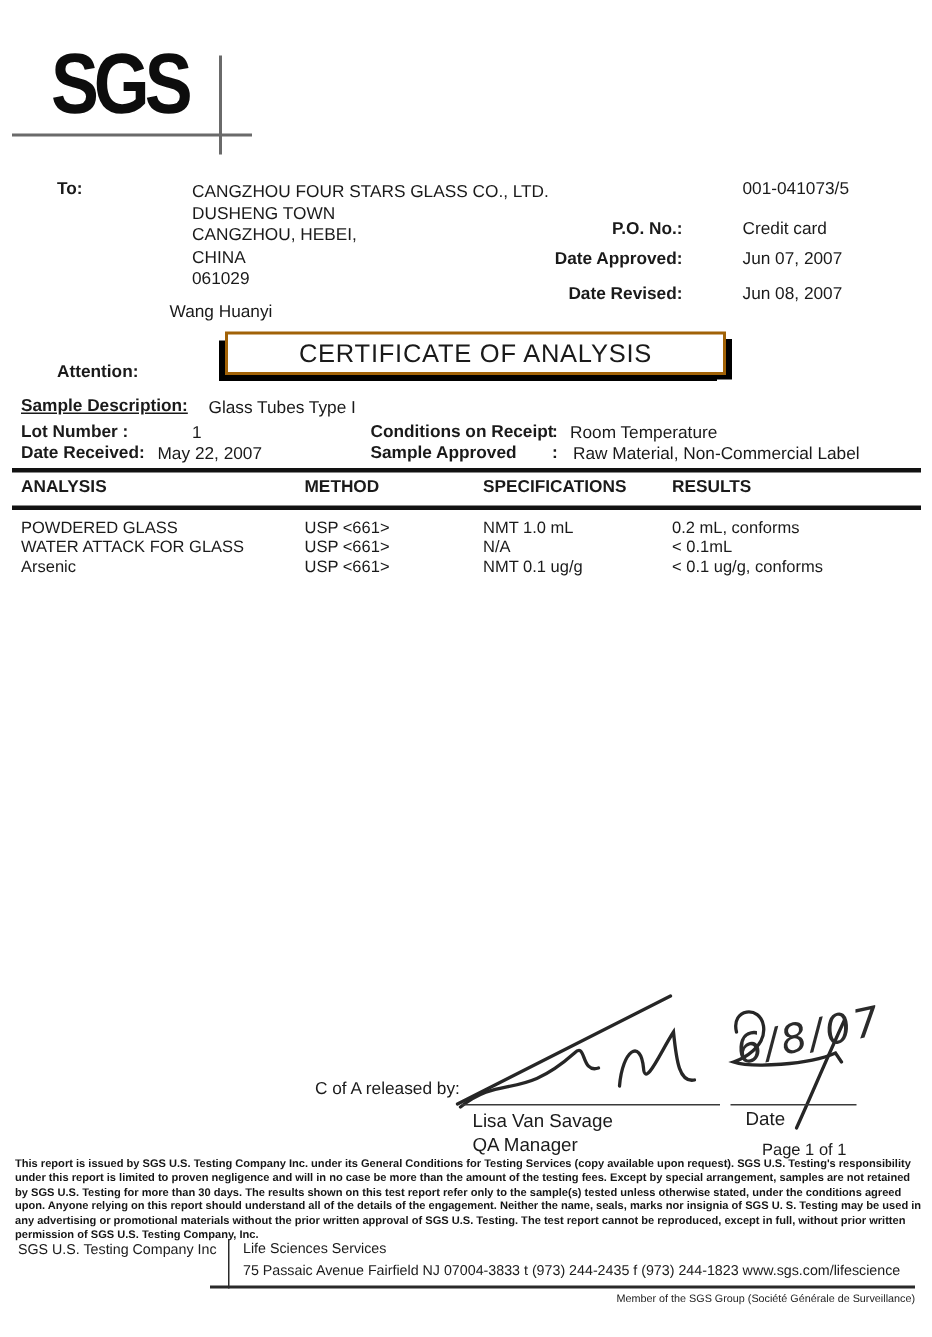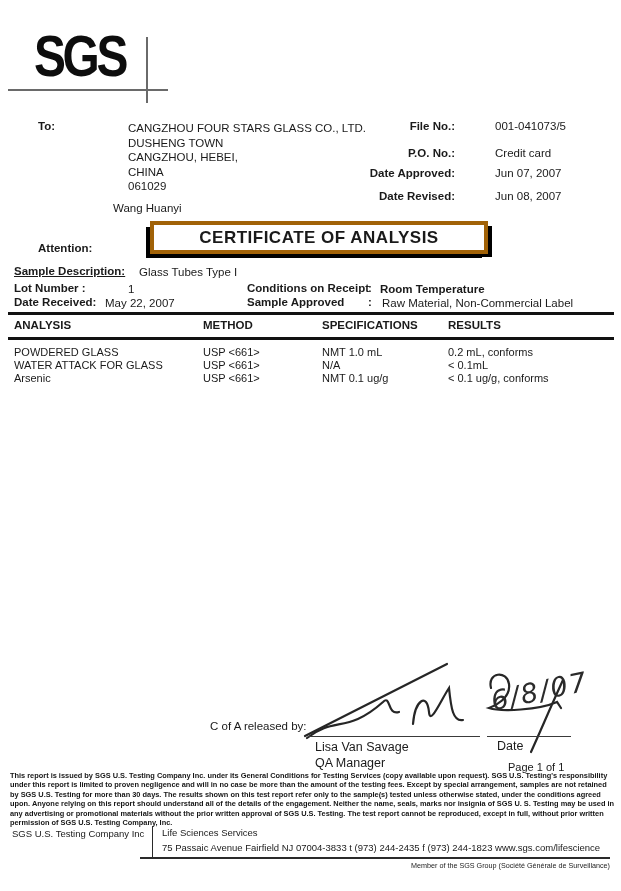--- a/index.html
+++ b/index.html
@@ -17,23 +17,23 @@
   
   .to-label{left:38px;top:120px;font-size:11.5px;}
   .addr{left:80px;top:121px;font-size:11.5px;line-height:14.5px;white-space:pre-line;margin-left:48px;}
   .attn-label{left:38px;top:201px;font-size:11.5px;margin-top:41px;}
   .attn-value{left:113px;top:202px;font-size:11.5px;}
   
   .meta-row{position:absolute;left:0;width:621px;height:14px;}
   .meta-label{position:absolute;left:255px;width:200px;text-align:right;font-weight:bold;font-size:11.5px;}
   .meta-value{position:absolute;left:463px;font-size:11.5px;padding-left:32px;}
   
-  .title-box{left:150px;top:221px;width:330px;height:25px;border:4px solid #a16207;background:#fff;
+  .title-box{left:150px;top:221px;width:330px;height:25px;border:2px solid #a16207;background:#fff;
     box-shadow:-5px 5px 0 -1px #000, 5px 4px 0 -1px #000;
-    text-align:center;font-size:17px;font-weight:bold;line-height:25px;letter-spacing:0.5px;}
+    text-align:center;font-size:17px;font-weight:normal;line-height:25px;letter-spacing:0.5px;}
   
   .fs11{font-size:11.5px;}
   .rule{background:#121212;}
   
   .grid-row{position:absolute;left:14px;width:600px;display:grid;
     grid-template-columns:189px 119px 126px auto;font-size:11px;}
   .grid-row.hdr{font-weight:bold;font-size:11.5px;}
   
   .sig-label{left:210px;top:720px;font-size:11.5px;}
   .sig-line{left:308px;top:736px;width:172px;height:1.2px;background:#3a3a3a;}
@@ -67,21 +67,20 @@
 <div class="abs to-label b">To:</div>
 <div class="abs addr">CANGZHOU FOUR STARS GLASS CO., LTD.
 DUSHENG TOWN
 CANGZHOU, HEBEI,
 CHINA
 061029</div>
 <div class="abs attn-label b">Attention:</div>
 <div class="abs attn-value">Wang Huanyi</div>
 
 <div class="meta-row" style="top:120px;">
-  <span class="meta-label">File No.:</span>
   <span class="meta-value">001-041073/5</span>
 </div>
 <div class="meta-row" style="top:147px;">
   <span class="meta-label">P.O. No.:</span>
   <span class="meta-value">Credit card</span>
 </div>
 <div class="meta-row" style="top:167px;">
   <span class="meta-label">Date Approved:</span>
   <span class="meta-value">Jun 07, 2007</span>
 </div>
@@ -95,21 +94,21 @@
 <div class="abs fs11 b" style="left:14px;top:265px;text-decoration:underline;">Sample Description:</div>
 <div class="abs fs11" style="left:139px;top:266px;">Glass Tubes Type I</div>
 
 <div class="abs fs11 b" style="left:14px;top:282px;">Lot Number :</div>
 <div class="abs fs11" style="left:128px;top:283px;">1</div>
 <div class="abs fs11 b" style="left:14px;top:296px;text-align:center;">Date Received:</div>
 <div class="abs fs11" style="left:105px;top:297px;">May 22, 2007</div>
 
 <div class="abs fs11 b" style="left:247px;top:282px;">Conditions on Receipt</div>
 <div class="abs fs11 b" style="left:368px;top:282px;">:</div>
-<div class="abs fs11" style="left:380px;top:283px;font-weight:bold;">Room Temperature</div>
+<div class="abs fs11" style="left:380px;top:283px;">Room Temperature</div>
 <div class="abs fs11 b" style="left:247px;top:296px;">Sample Approved</div>
 <div class="abs fs11 b" style="left:368px;top:296px;">:</div>
 <div class="abs fs11" style="left:382px;top:297px;">Raw Material, Non-Commercial Label</div>
 
 <div class="abs rule" style="left:8px;top:312px;width:606px;height:3px;"></div>
 <div class="abs rule" style="left:8px;top:337px;width:606px;height:2.5px;"></div>
 
 <div class="grid-row hdr" style="top:319px;">
   <span>ANALYSIS</span>
   <span>METHOD</span>

